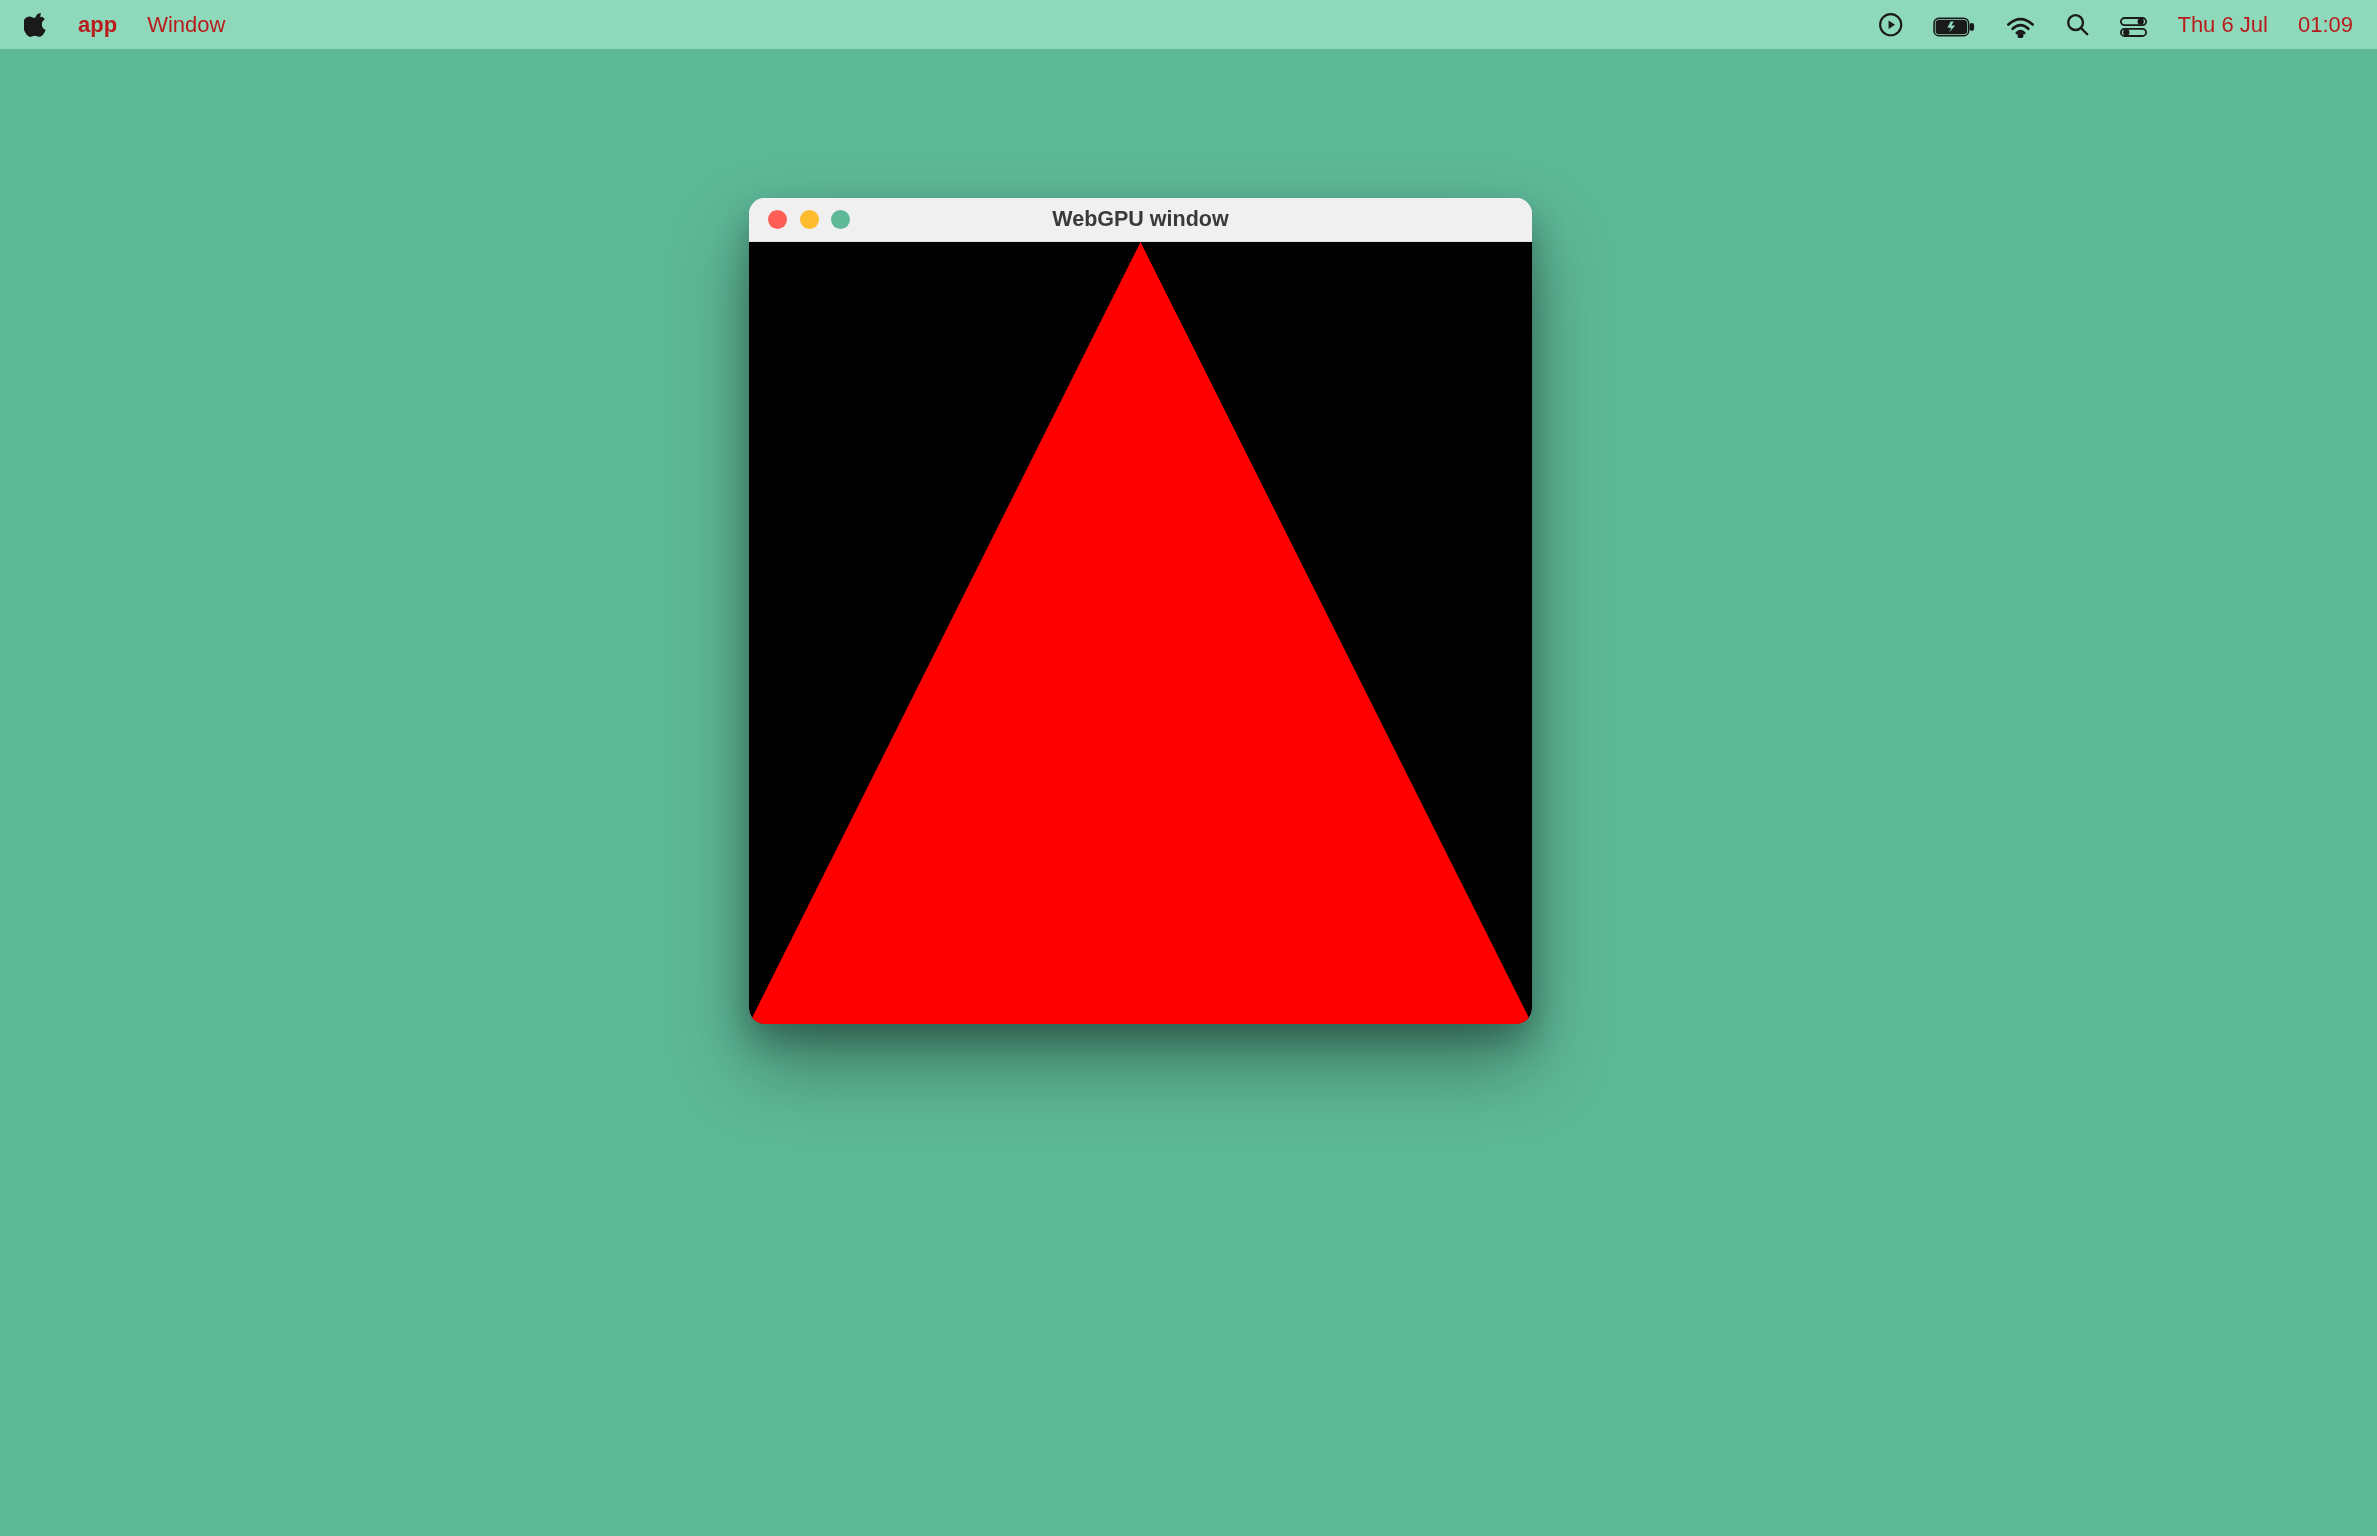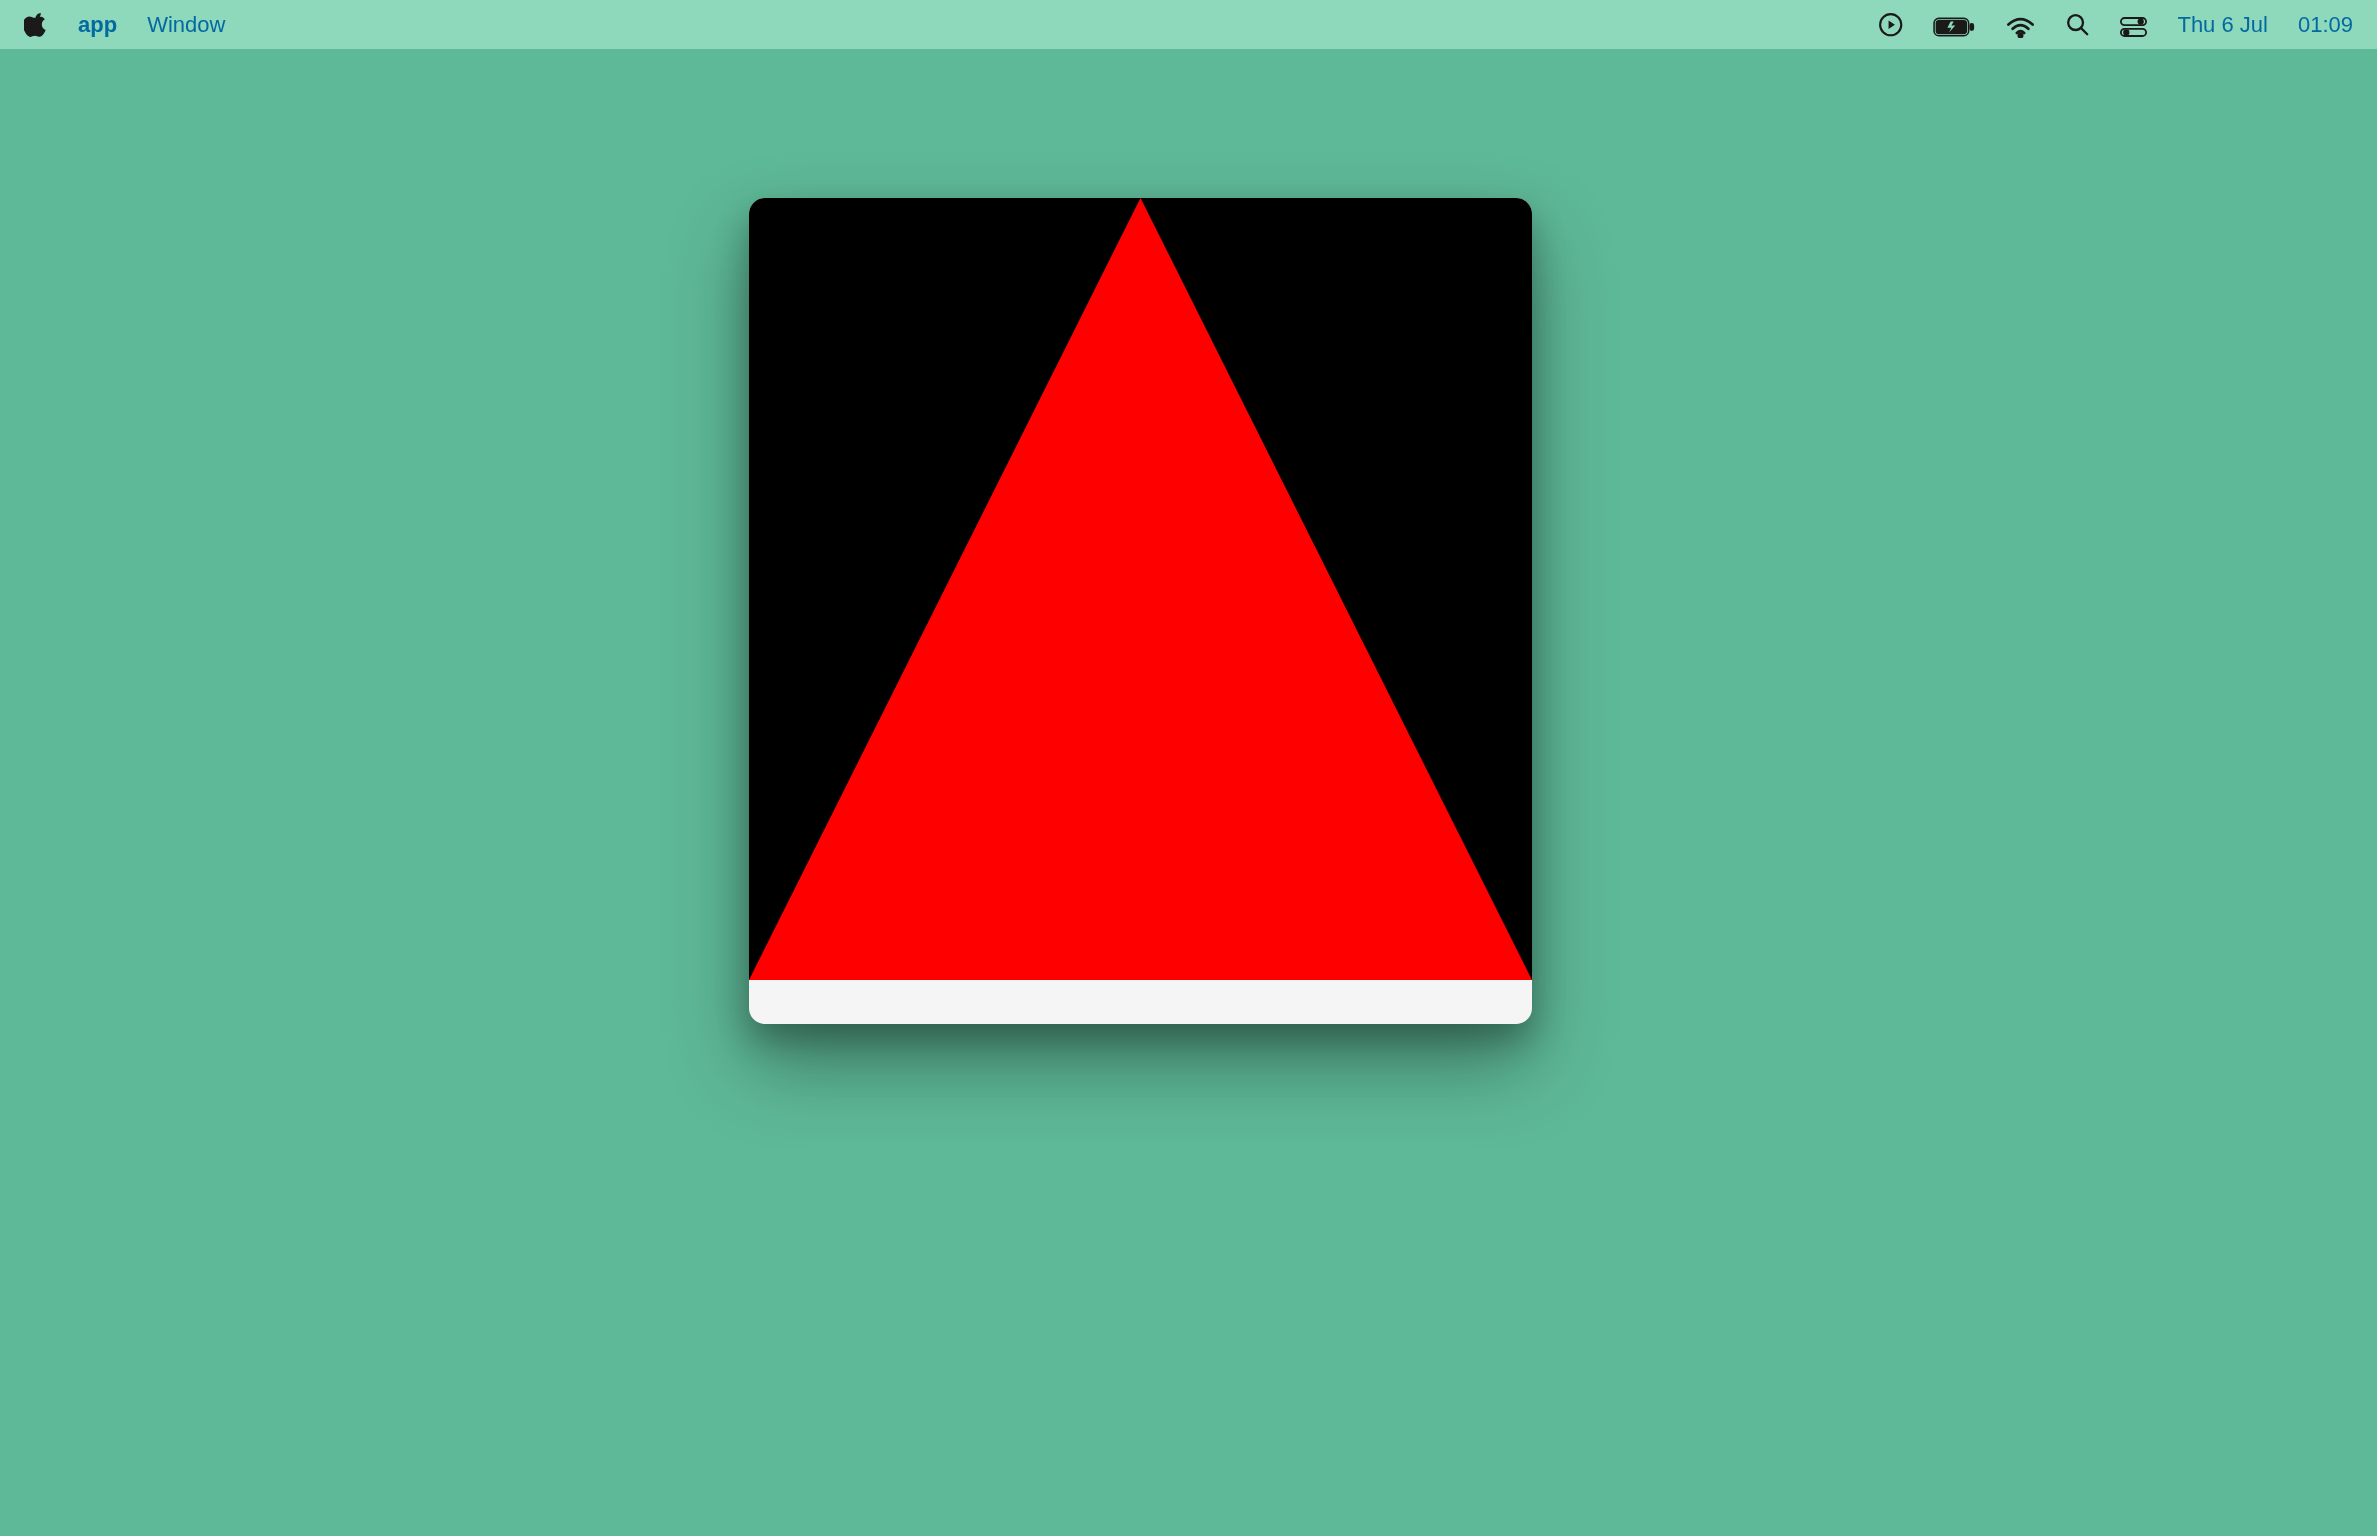--- a/index.html
+++ b/index.html
@@ -22,21 +22,21 @@
       position: absolute;
       top: 0;
       left: 0;
       right: 0;
       height: 49px;
       background: #8ed9bb;
       display: flex;
       align-items: center;
       justify-content: space-between;
       padding: 0 24px;
-      color: #0369a1;
+      color: #b91c1c;
       font-size: 22px;
     }
 
     .menubar-left {
       display: flex;
       align-items: center;
       gap: 30px;
     }
 
     .menubar-right {
@@ -193,19 +193,27 @@
         <rect x="1" y="13" width="28" height="8" rx="4" stroke="#1a1a1a" stroke-width="2" fill="none"></rect>
         <circle cx="7" cy="17" r="2.5" fill="#1a1a1a"></circle>
       </svg>
     </span>
     <span class="status-date">Thu 6 Jul</span>
     <span class="status-time">01:09</span>
   </div>
 </div>
 
 <div class="app-window">
+  <div class="titlebar">
+    <div class="traffic-lights">
+      <div class="traffic-light tl-close"></div>
+      <div class="traffic-light tl-min"></div>
+      <div class="traffic-light tl-max"></div>
+    </div>
+    <div class="window-title">WebGPU window</div>
+  </div>
   <div class="canvas-area">
     <svg class="triangle" viewBox="0 0 985 984" preserveAspectRatio="none">
       <polygon points="492.5,0 985,984 0,984" fill="#ff0000"></polygon>
     </svg>
   </div>
 </div>
 
 
 </body></html>

